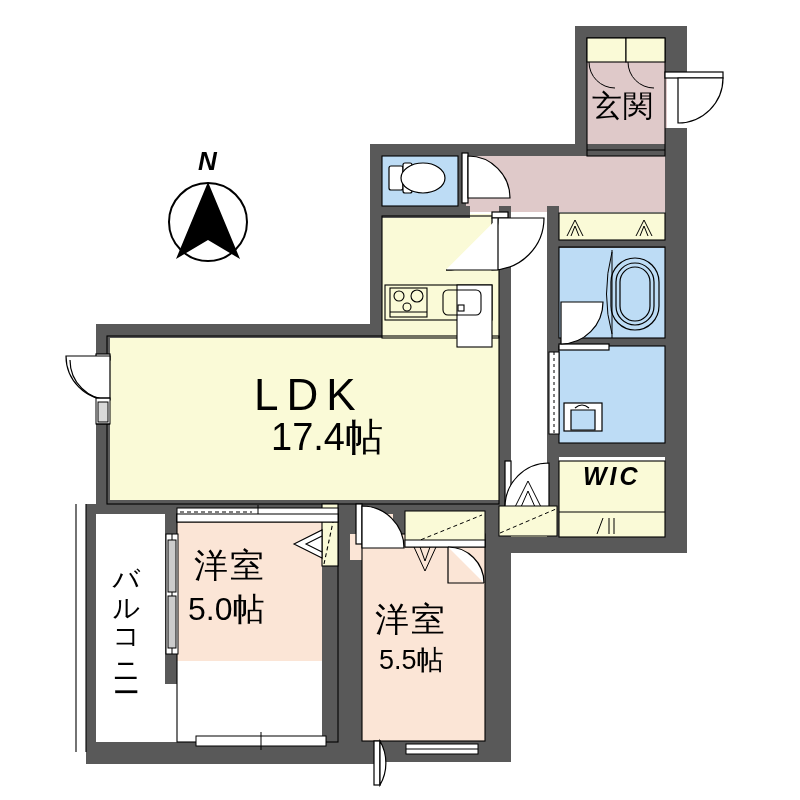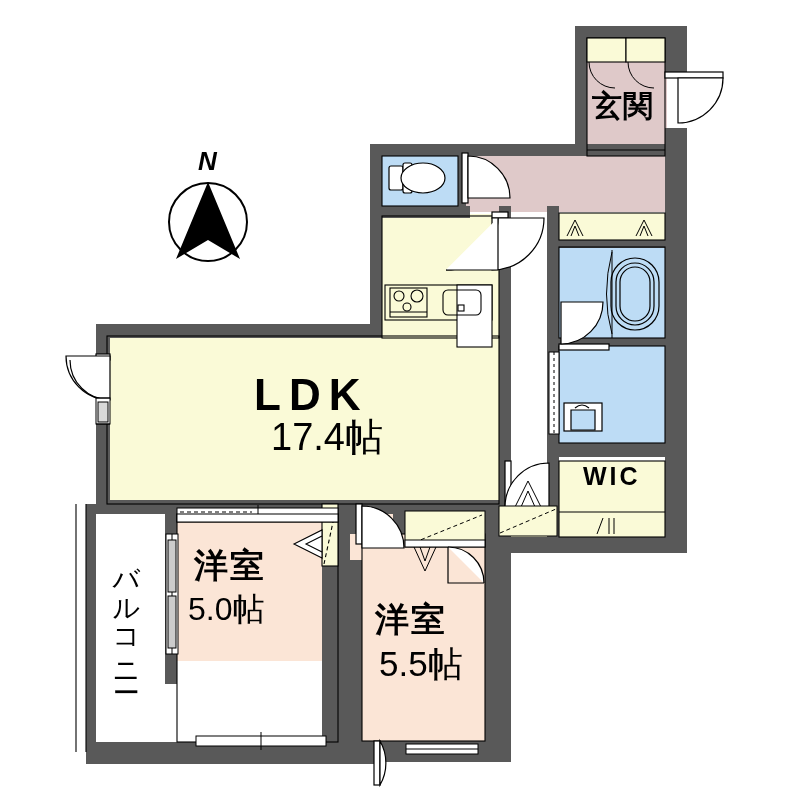--- a/index.html
+++ b/index.html
@@ -29,21 +29,21 @@
   }
   .label {
     position: absolute;
     color: #000000;
     font-family: "Liberation Sans", sans-serif;
     white-space: pre;
     line-height: 1.05;
     user-select: none;
   }
   .room-name {
-    font-weight: 700;
+    font-weight: 400;
   }
   .vertical-label {
     writing-mode: vertical-rl;
     text-orientation: upright;
     letter-spacing: 2px;
   }
 </style>
 </head>
 <body>
 
@@ -332,23 +332,23 @@
     </g>
   </svg>
 
   <div class="label room-name" style="left:254px; top:372px; font-size:44px; letter-spacing:8px;">LDK</div>
   <div class="label" style="left:271px; top:418px; font-size:38px;text-align:right;">17.4帖</div>
 
   <div class="label room-name" style="left:194px; top:548px; font-size:34px; letter-spacing:2px;">洋室</div>
   <div class="label" style="left:188px; top:593px; font-size:32px;">5.0帖</div>
 
   <div class="label room-name" style="left:375px; top:602px; font-size:34px; letter-spacing:2px;">洋室</div>
-  <div class="label" style="left:379px; top:646px; font-size:35px;">5.5帖</div>
+  <div class="label" style="left:379px; top:646px; font-size:27px;">5.5帖</div>
 
   <div class="label room-name" style="left:592px; top:90px; font-size:30px; letter-spacing:1px;">玄関</div>
 
-  <div class="label room-name" style="left:583px; top:463px; font-size:25px; letter-spacing:3px; font-weight:bold;">WIC</div>
+  <div class="label room-name" style="left:583px; top:463px; font-size:25px; letter-spacing:3px; font-weight:bold;font-style:italic;">WIC</div>
 
   <div class="label vertical-label" style="left:112px; top:548px; font-size:27px;">バルコニー</div>
 
   <div class="label" style="left:198px; top:148px; font-size:26px; font-weight:bold; font-style:italic;">N</div>
 
 </div>
 
 </body></html>

